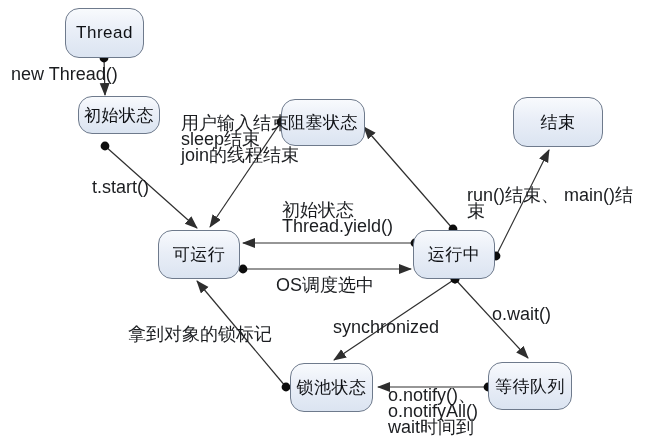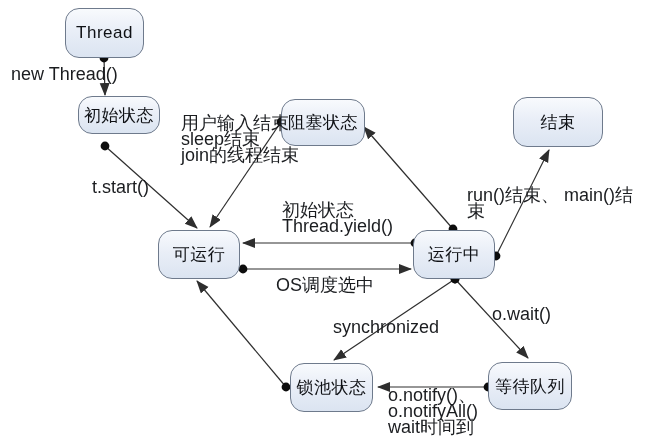--- a/index.html
+++ b/index.html
@@ -94,13 +94,14 @@
 join的线程结束</div>
     <div class="edge-label" style="left: 467px; top: 188px;">run()结束、 main()结束</div>
     <div class="edge-label" style="left: 282px; top: 203px;">初始状态
 Thread.yield()</div>
     <div class="edge-label" style="left: 276px; top: 278px;">OS调度选中</div>
     <div class="edge-label" style="left: 333px; top: 320px;">synchronized</div>
     <div class="edge-label" style="left: 492px; top: 307px;">o.wait()</div>
     <div class="edge-label" style="left: 388px; top: 388px;">o.notify()、
 o.notifyAll()
 wait时间到</div>
+    <div class="edge-label" style="left: 128px; top: 327px;">拿到对象的锁标记</div>
   </div>
 
 </body></html>

